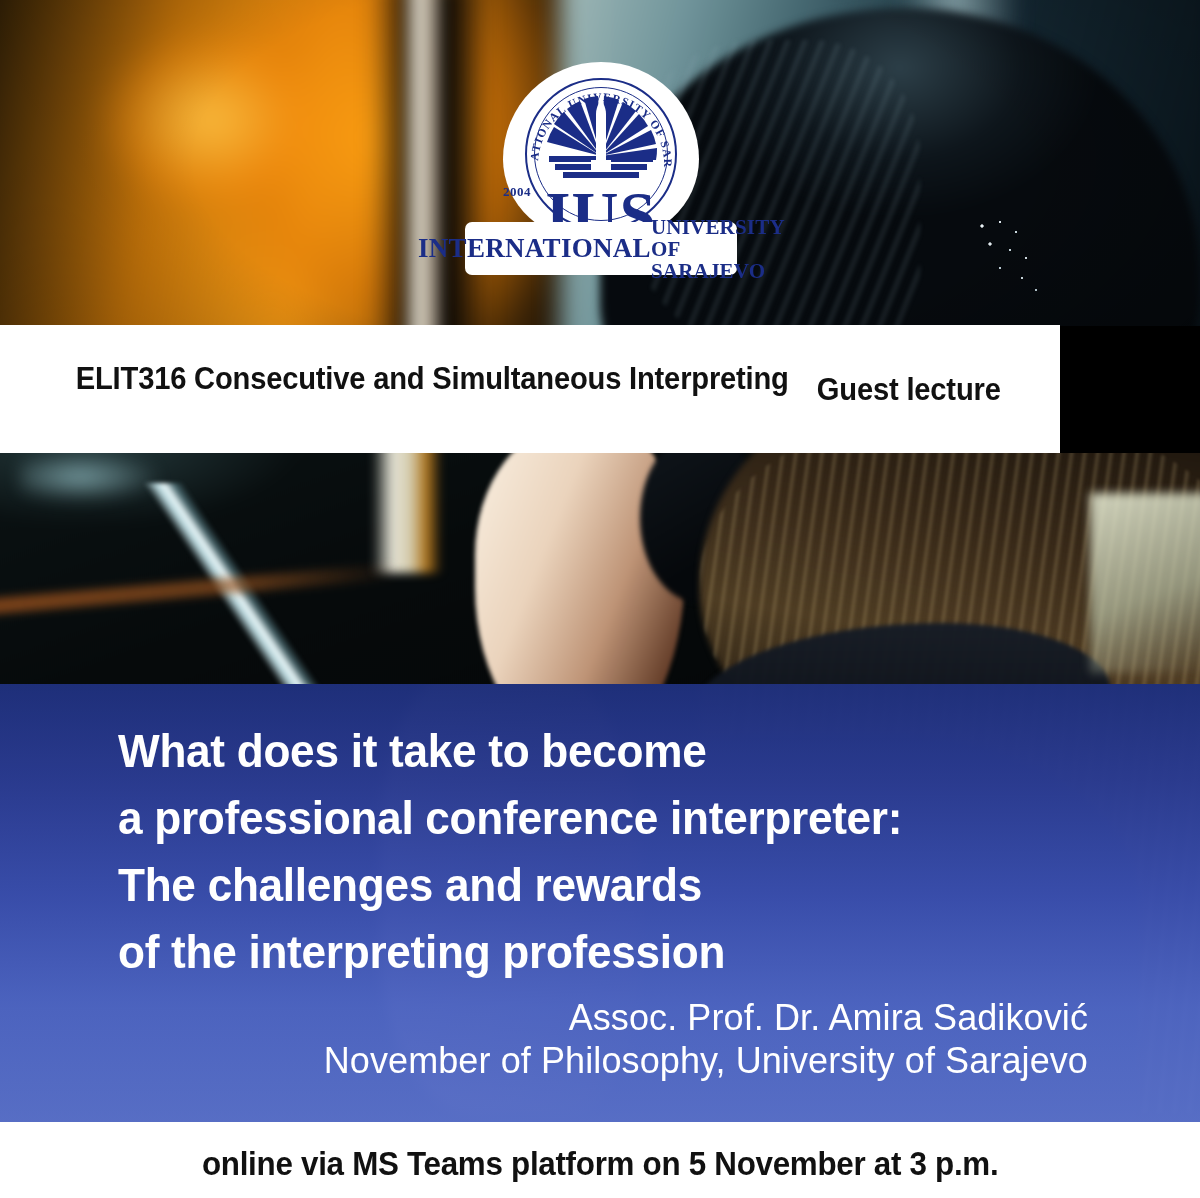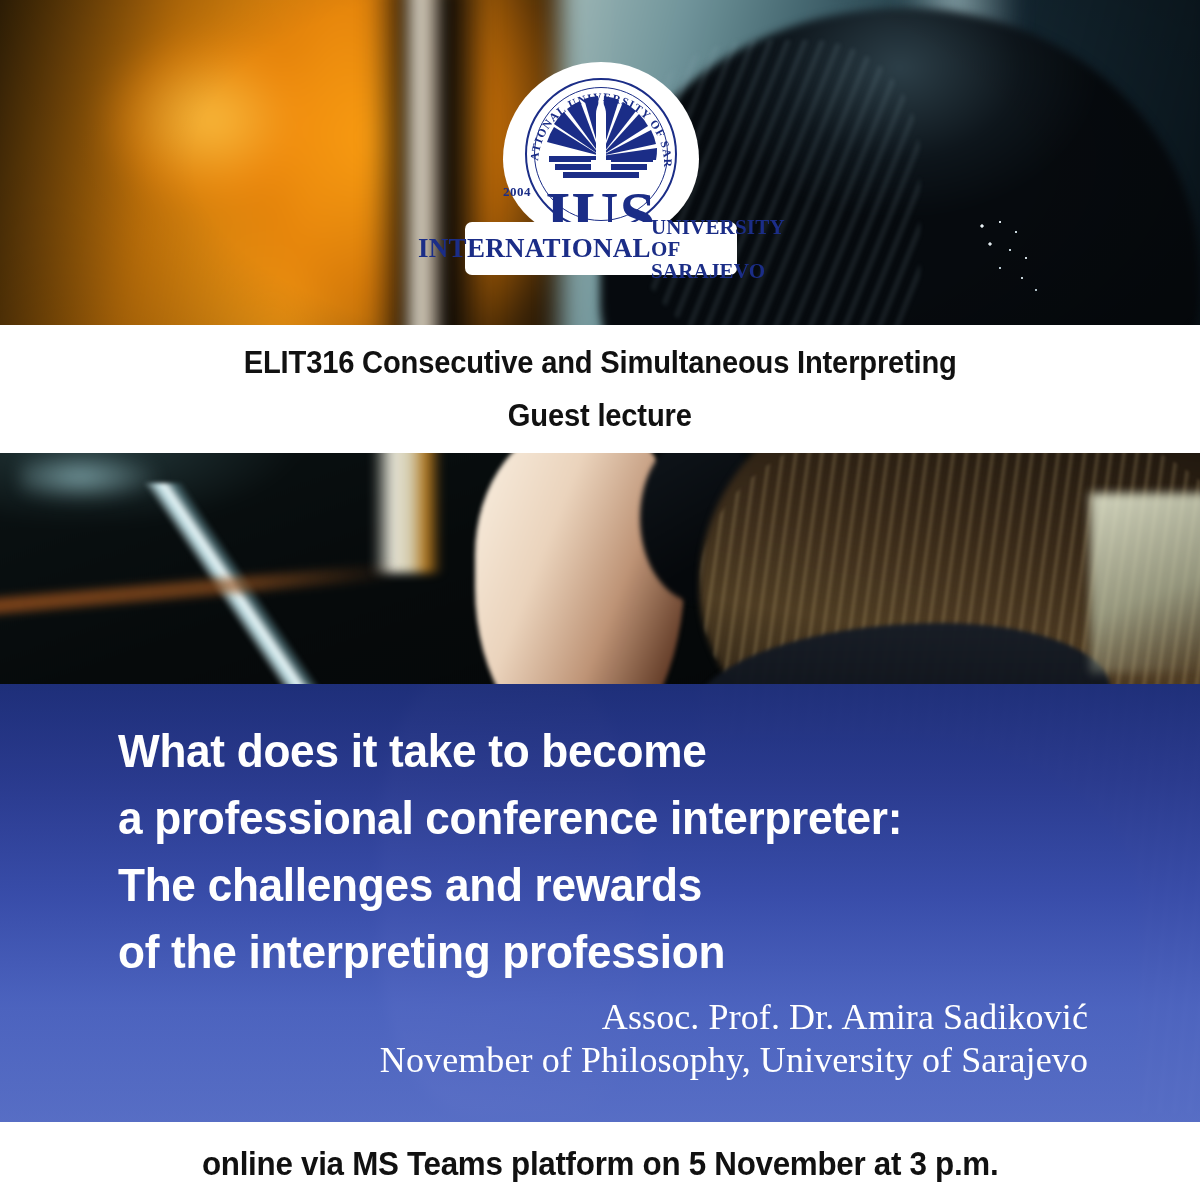--- a/index.html
+++ b/index.html
@@ -74,23 +74,23 @@
       radial-gradient(circle 2.0px at 66px 74px, #c2d4dc 0 60%, transparent 62%);
     filter:blur(.6px);
   }
   .pt-vig{
     position:absolute;inset:0;
     background:radial-gradient(ellipse 900px 420px at 600px 160px, rgba(0,0,0,0) 45%, rgba(0,0,0,.45) 100%);
   }
 
   
   .title-band{
-    position:absolute;left:0;top:325px;width:1200px;height:128px;
+    position:absolute;left:0;top:325px;width:1060px;height:128px;
     background:#ffffff;
-    display:flex;flex-direction:column;align-items:center;justify-content:center;
+    display:flex;flex-direction:row;align-items:center;justify-content:center;
   }
   .title-line{
     color:#111111;
     font-family:"Liberation Sans",sans-serif;
     font-weight:bold;
     font-size:31px;
     letter-spacing:-.2px;
     line-height:1.0;
     transform:scaleX(.94);
     white-space:nowrap;
@@ -224,21 +224,21 @@
     letter-spacing:-.3px;
     transform:scaleX(.96);
     transform-origin:left top;
   }
   .headline div{white-space:nowrap;}
 
   .speaker{
     position:absolute;right:112px;top:996px;width:1000px;
     text-align:right;
     color:#ffffff;
-    font-family:Liberation Serif, serif;
+    font-family:Liberation Sans, sans-serif;
     font-weight:normal;
     font-size:36px;
     line-height:43px;
     letter-spacing:.1px;
   }
   .speaker div{white-space:nowrap;}
 
   
   .footer{
     position:absolute;left:0;top:1122px;width:1200px;height:92px;

